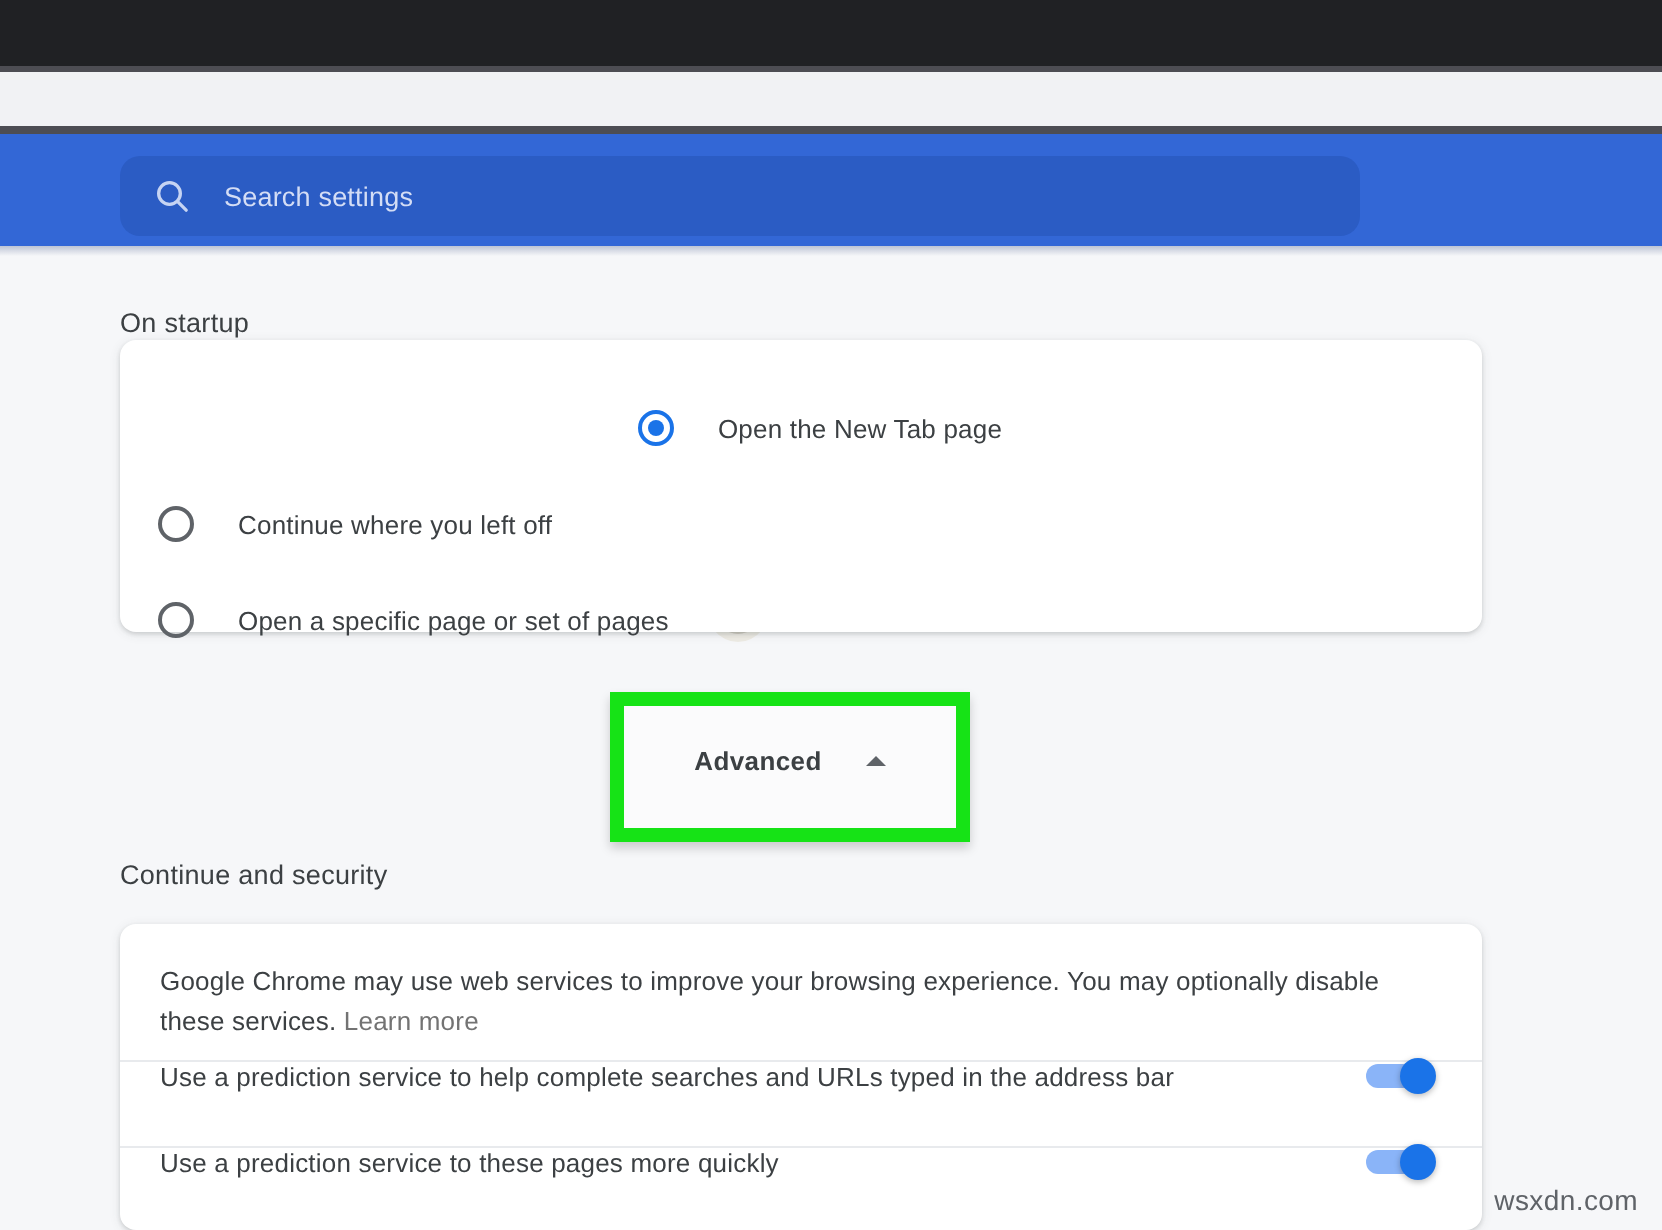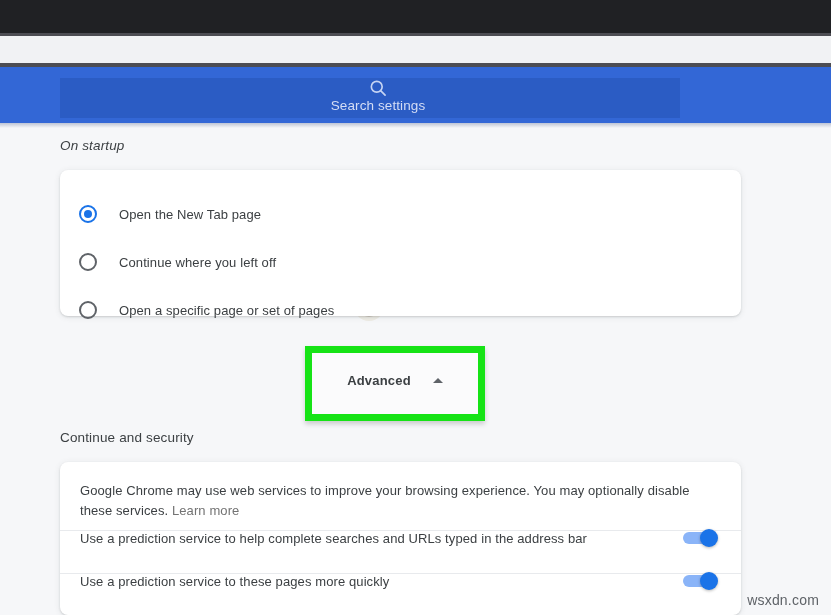--- a/index.html
+++ b/index.html
@@ -54,24 +54,23 @@
     position: absolute;
     top: 123px; left: 0;
     width: 831px; height: 5px;
     background: linear-gradient(to bottom, rgba(60,80,130,.30), rgba(60,80,130,0));
   }
   .search-box {
     position: absolute;
     top: 78px; left: 60px;
     width: 620px; height: 40px;
     background: #2b5cc4;
-    border-radius: 0;
+    border-radius: 10px;
     display: flex;
     align-items: center;
-    flex-direction: column;
   }
   .search-icon {
     width: 20px; height: 20px;
     margin-left: 16px;
     flex: 0 0 auto;
     display: block;
   }
   .search-placeholder {
     margin-left: 16px;
     color: #d4ddf5;
@@ -88,21 +87,21 @@
     overflow: hidden;
   }
 
   .section-title {
     position: absolute;
     left: 60px;
     color: #3c4043;
     font-size: 13.5px;
     letter-spacing: .15px;
   }
-  #title-on-startup { top: 10px; font-style: italic; }
+  #title-on-startup { top: 26px; }
   #title-privacy    { top: 302px; }
 
   .card {
     position: absolute;
     left: 60px;
     width: 681px;
     background: #ffffff;
     border-radius: 8px;
     box-shadow: 0 1px 2px rgba(60,64,67,.18), 0 1px 6px rgba(60,64,67,.10);
   }
@@ -111,21 +110,21 @@
 
   
   .radio-row {
     position: absolute;
     left: 0;
     width: 681px; height: 48px;
     display: flex;
     align-items: center;
     cursor: pointer;
   }
-  .radio-row:nth-of-type(1) { top: 20px; }
+  .radio-row:nth-of-type(1) { top: 20px; justify-content: center; }
   .radio-row:nth-of-type(2) { top: 68px; }
   .radio-row:nth-of-type(3) { top: 116px; text-align: center; }
 
   .radio {
     position: relative;
     flex: 0 0 auto;
     width: 18px; height: 18px;
     margin-left: 19px;
     border-radius: 50%;
     border: 2px solid #5f6368;

